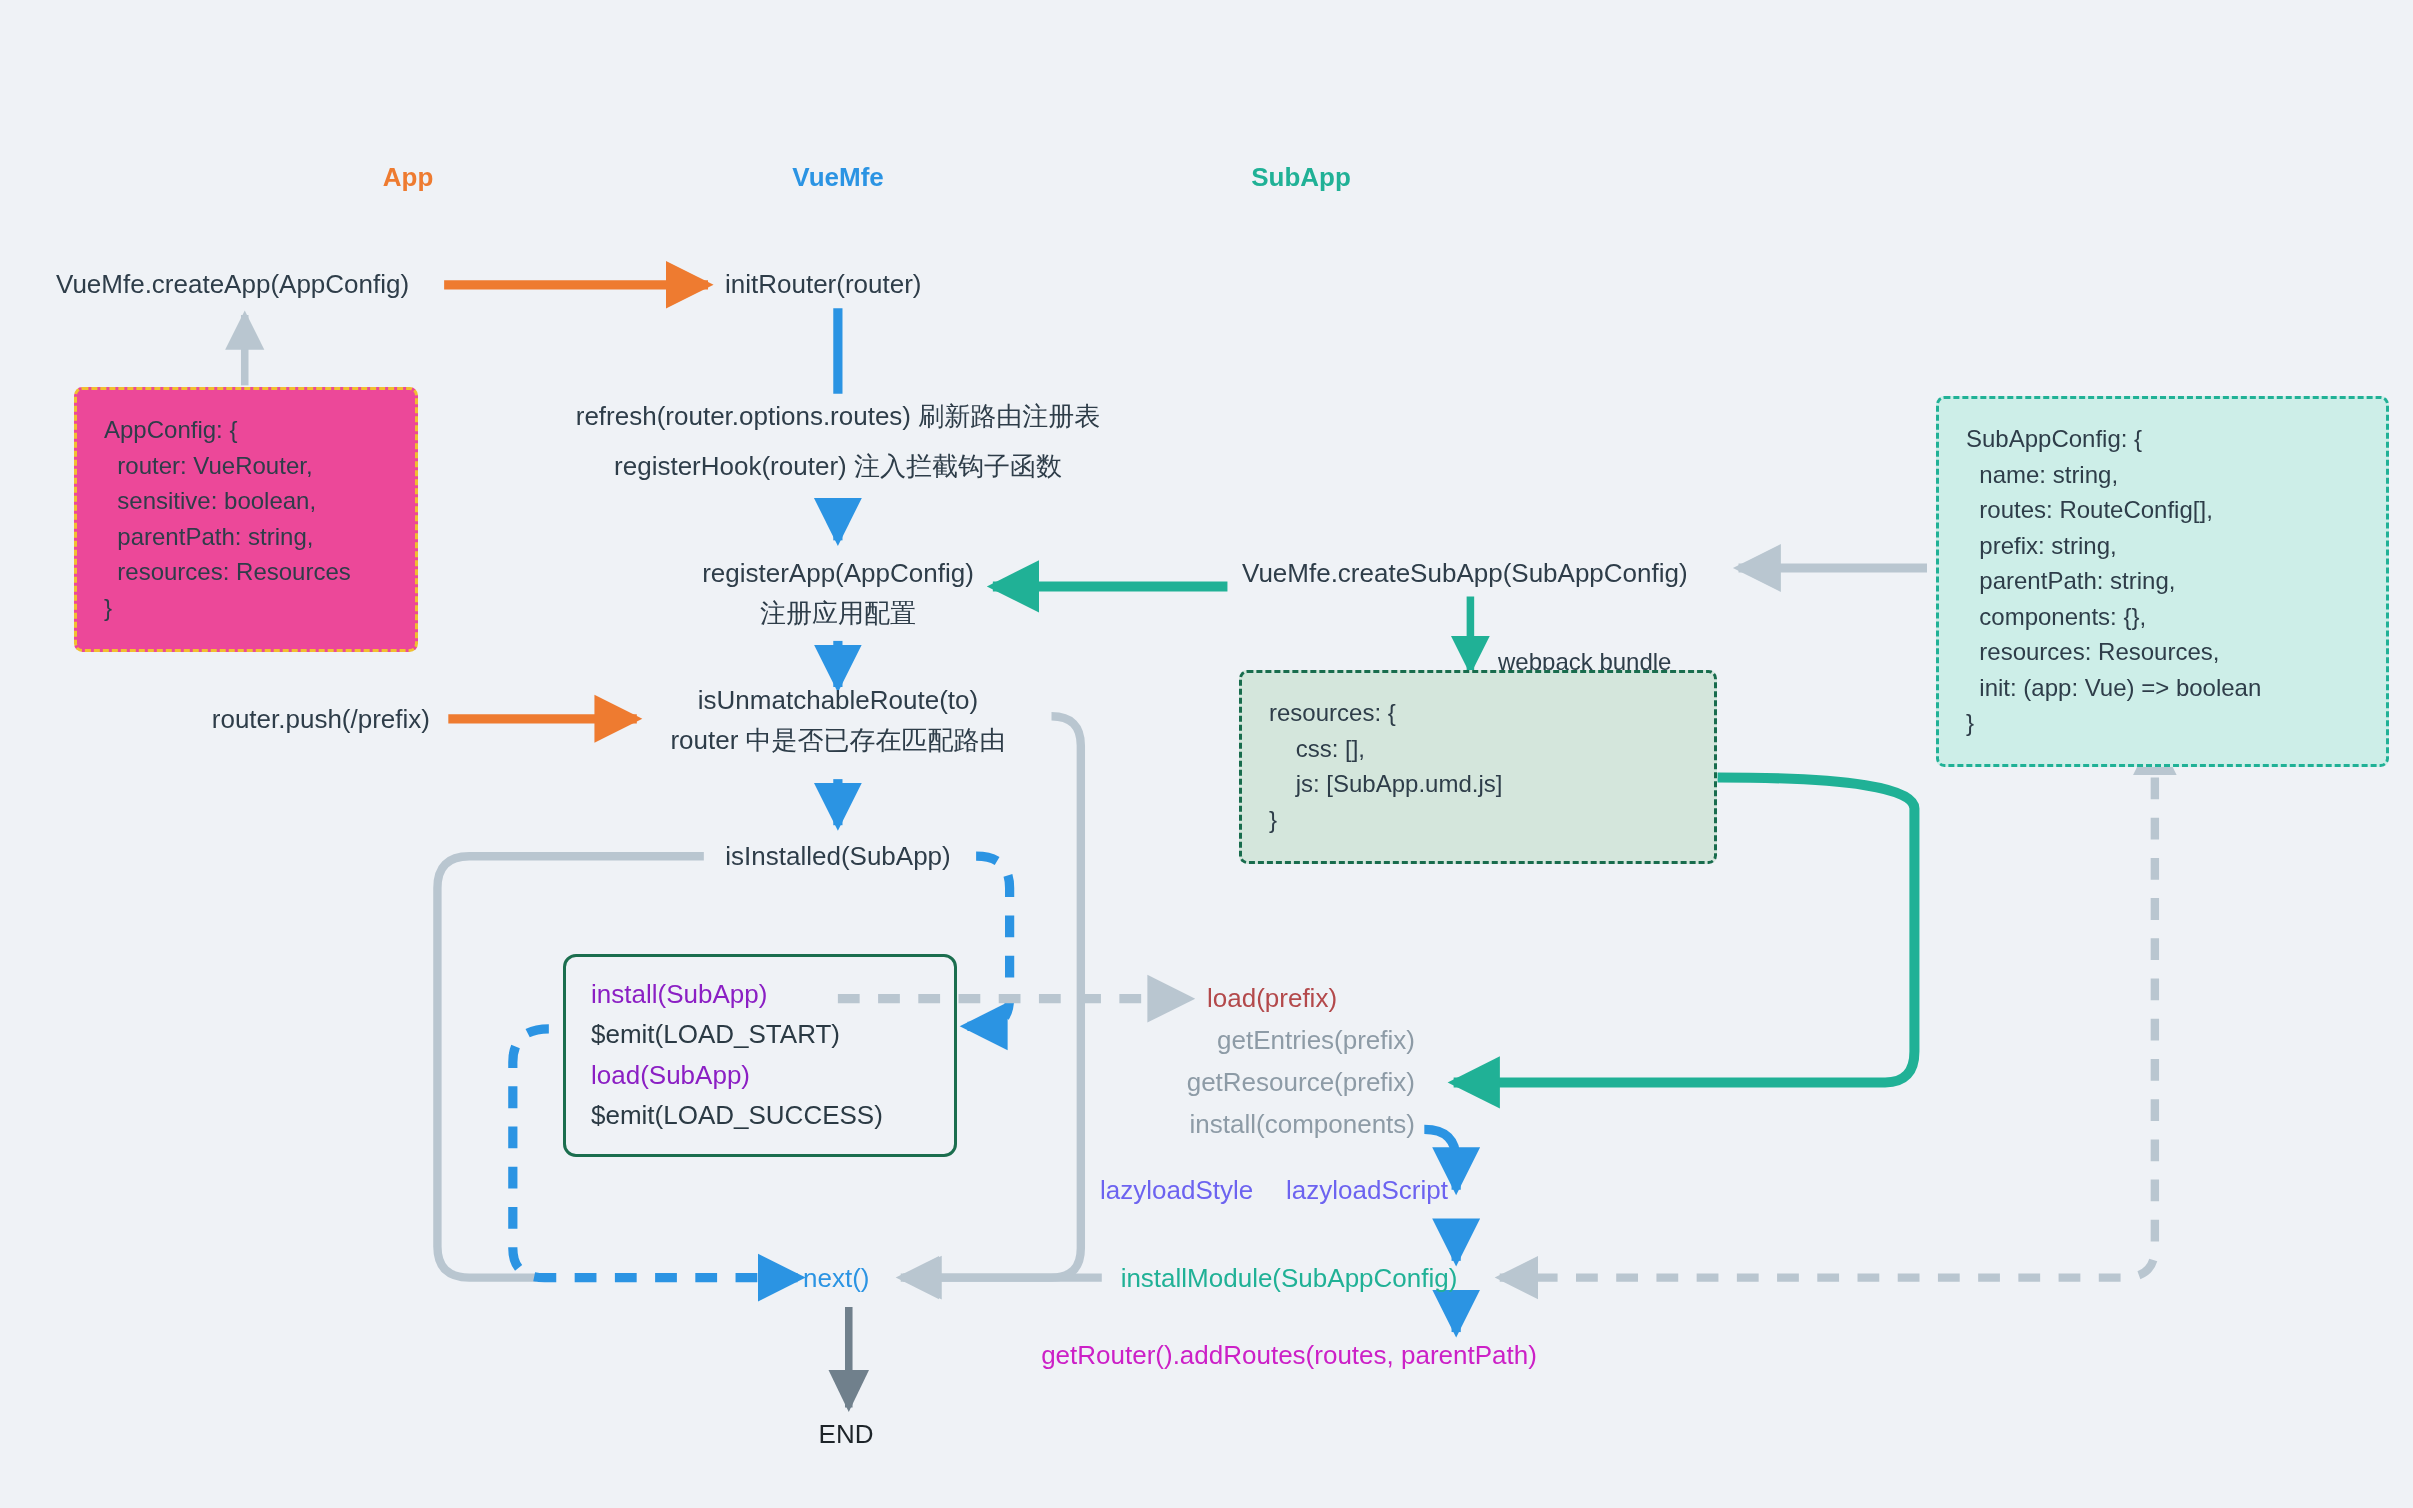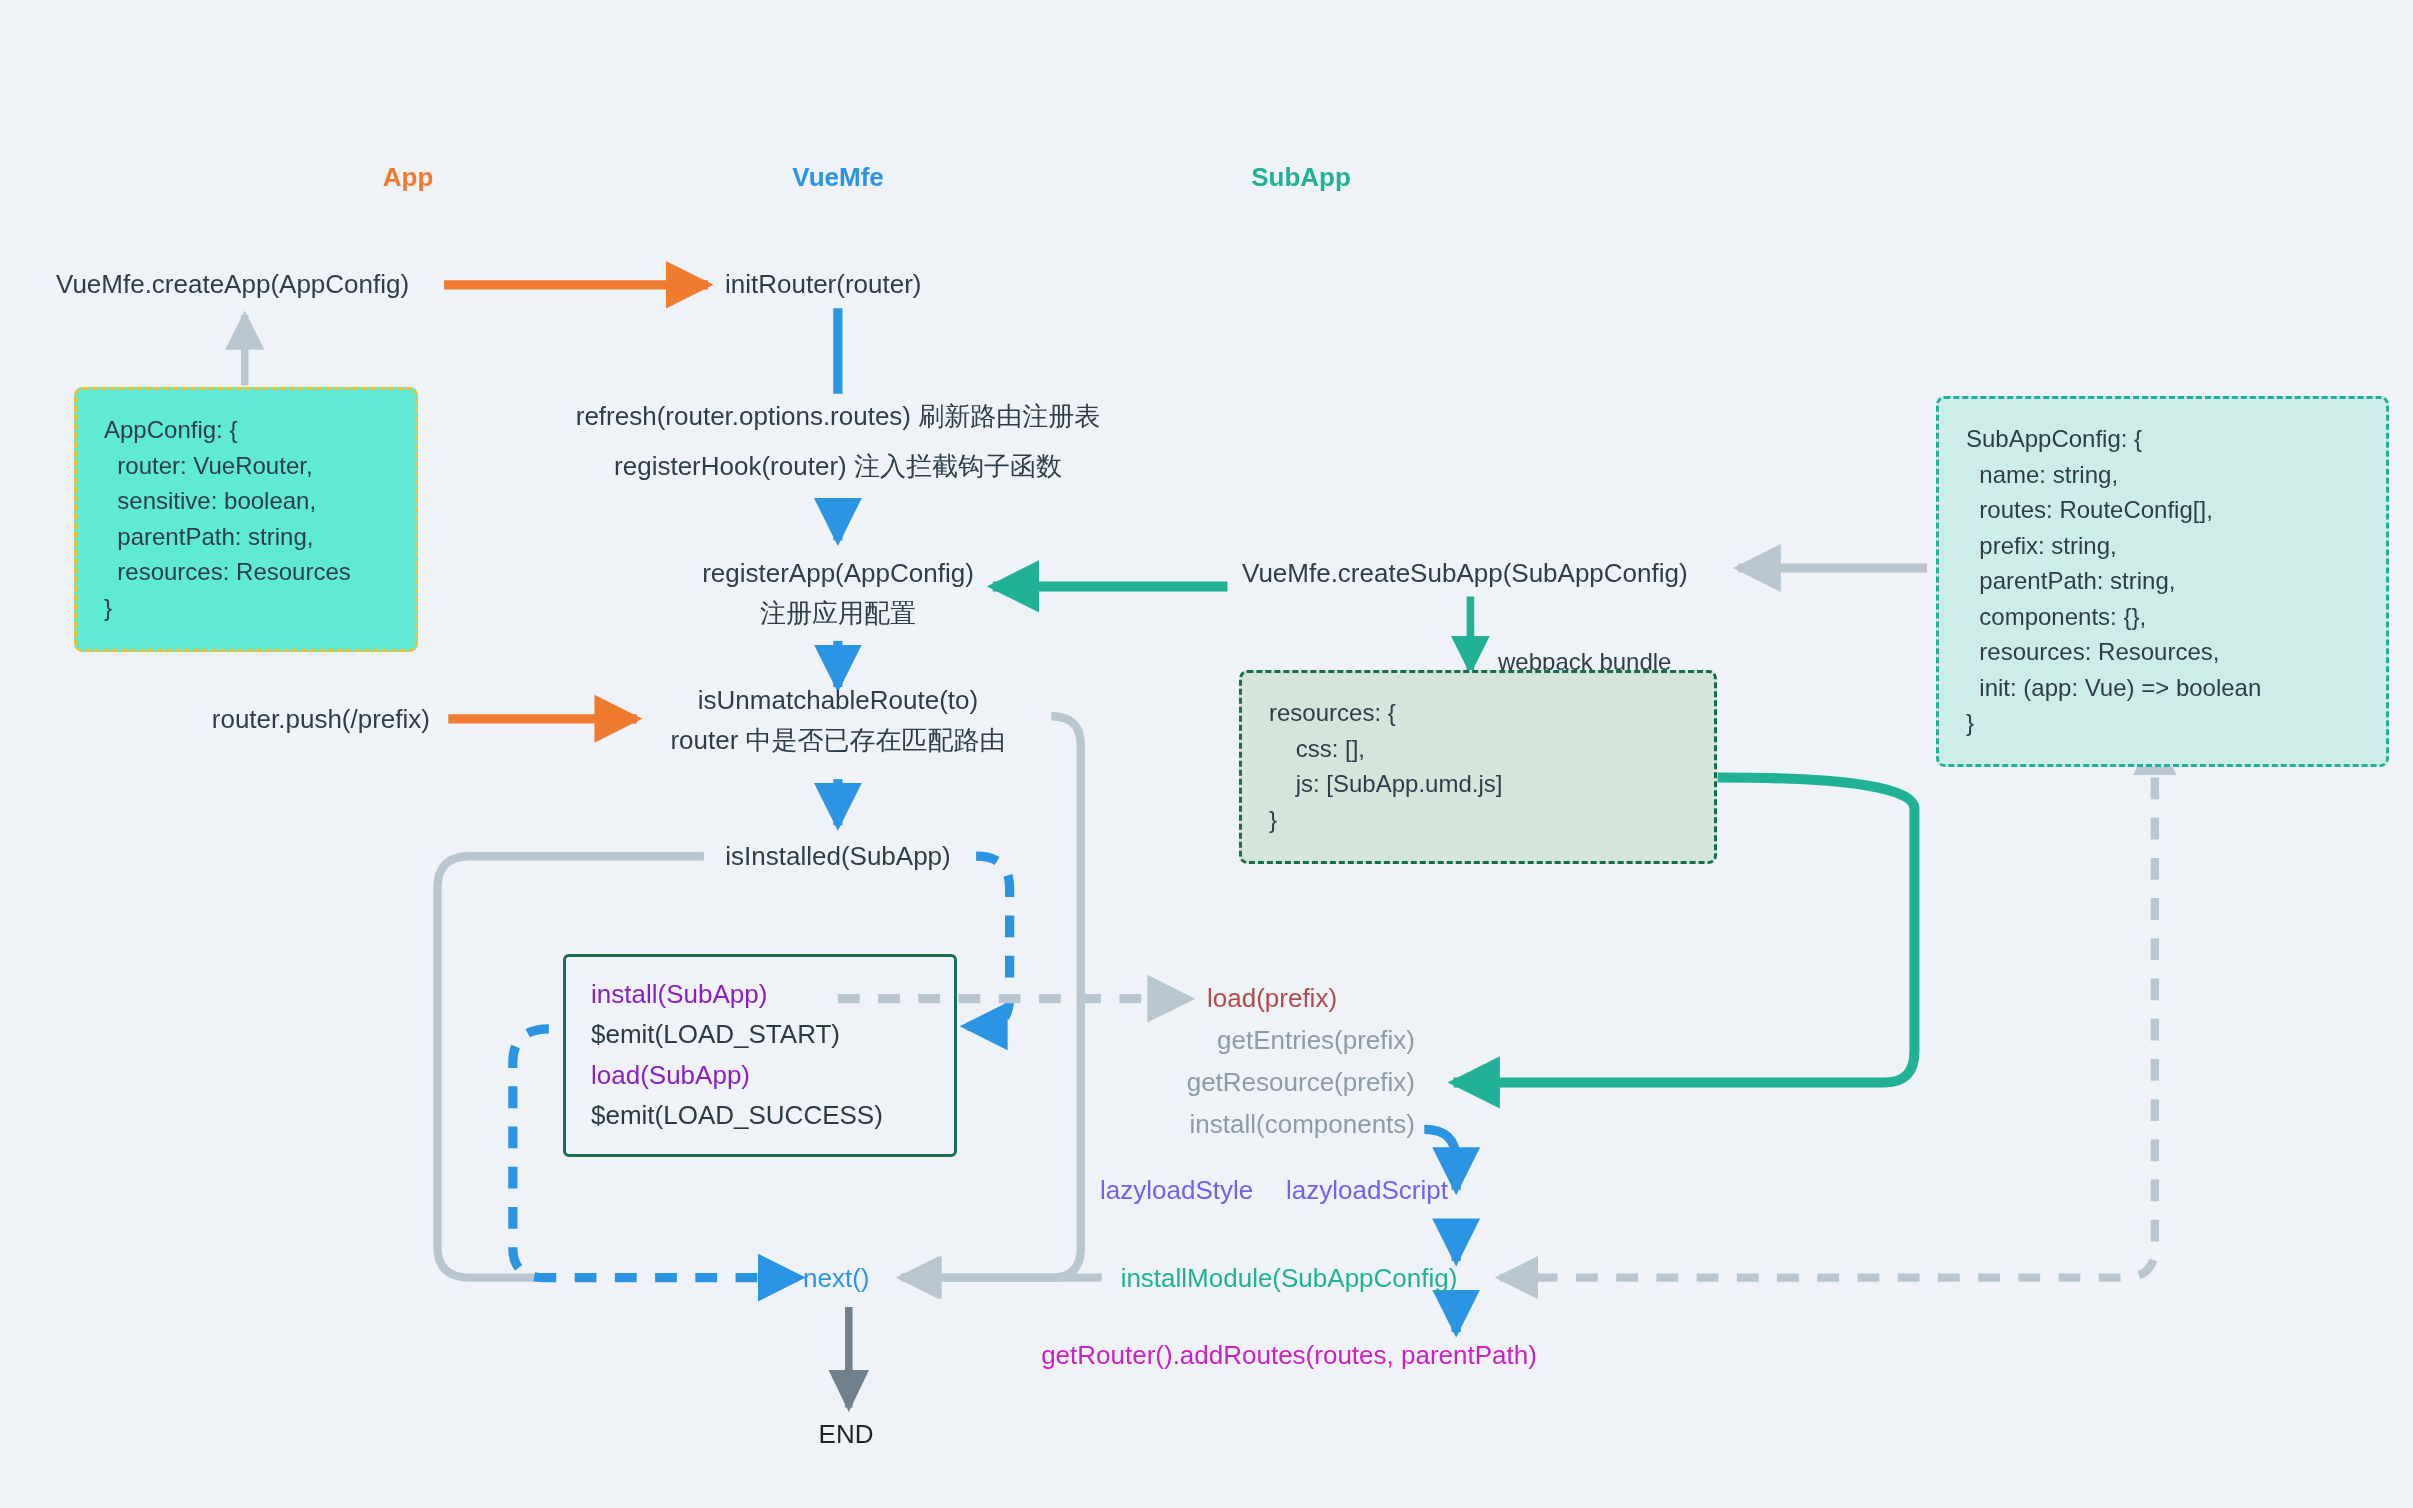--- a/index.html
+++ b/index.html
@@ -42,36 +42,36 @@
   .cfgbox {
     position: absolute;
     border-radius: 8.4px;
     padding: 22px 25px 23.5px 27px;
     font-size: 24px;
     line-height: 1.48;
     white-space: pre;
     color: #2e3d49;
   }
   .cfgbox.yellow {
-    background: #5eead4;
+    background: #ec4899;
     border: 3.4px dashed #f0c030;
   }
   .cfgbox.teal {
     background: #cdeee8;
     border: 3.4px dashed #20b196;
   }
   .cfgbox.green {
     background: #d4e6dc;
     border: 3.4px dashed #186c4d;
   }
 
   .procbox {
     position: absolute;
     border: 3.4px solid #1b6e4e;
-    border-radius: 6px;
+    border-radius: 13px;
     background: transparent;
     padding: 17px 23.5px 18.4px 25px;
     font-size: 26px;
     line-height: 1.55;
     white-space: nowrap;
   }
   .purple { color: #8b1fc4; }
   .dark   { color: #2b3a44; }
 
   .gray-txt   { color: #8d9ba6; }

